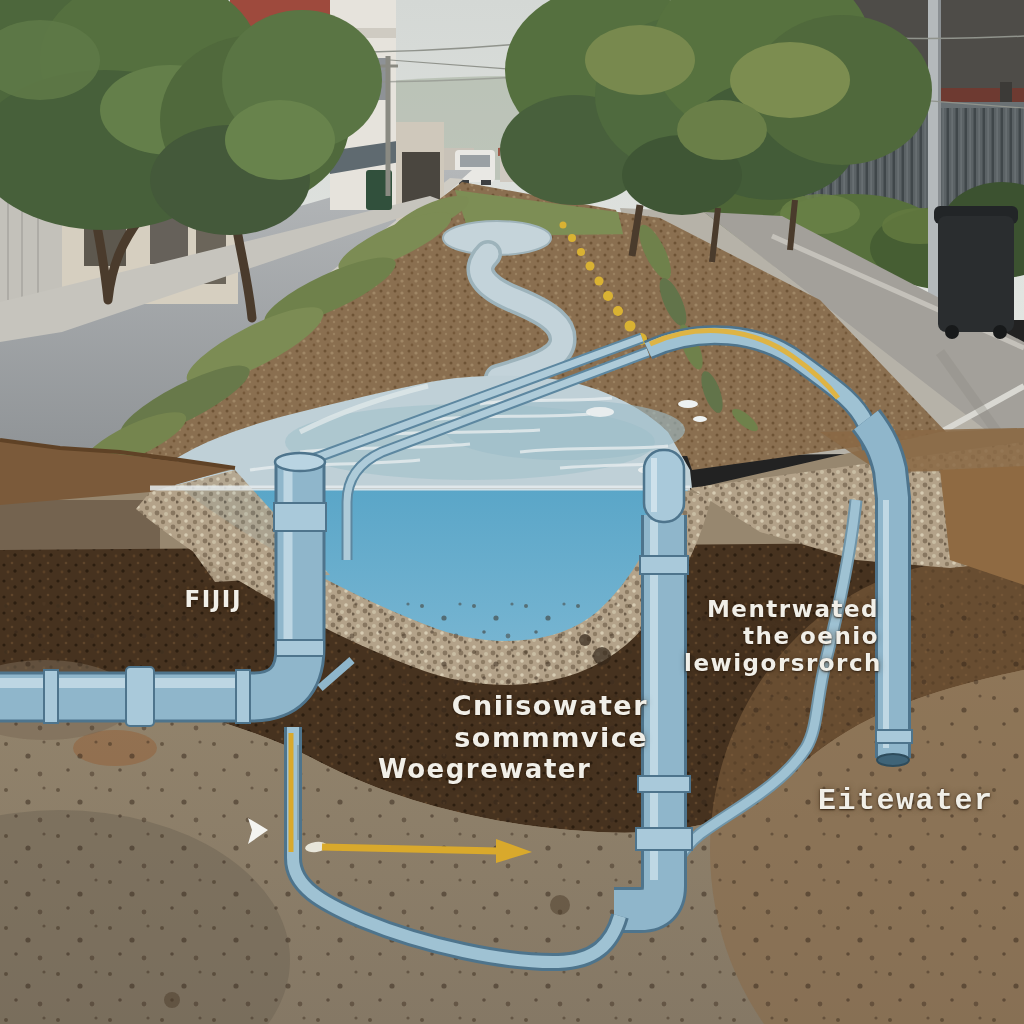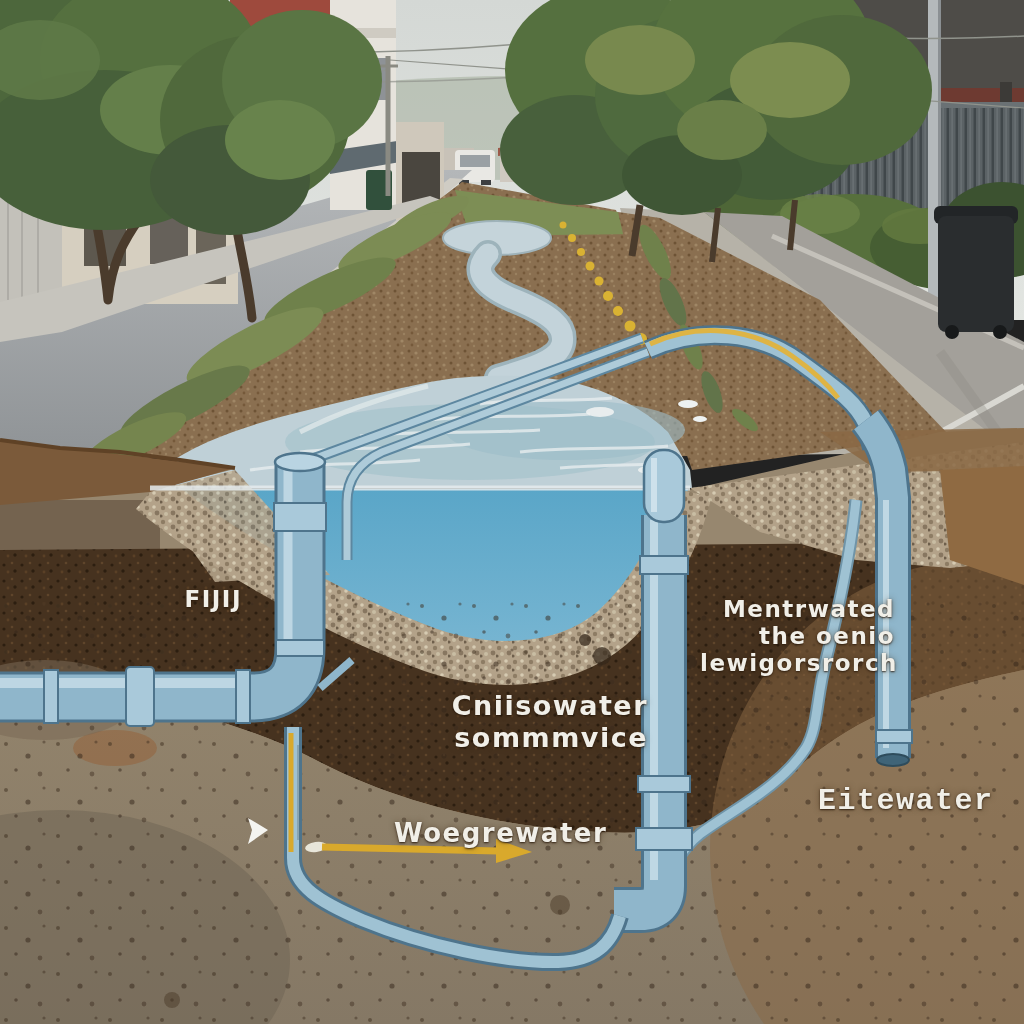--- a/index.html
+++ b/index.html
@@ -5,23 +5,23 @@
   html,body{margin:0;padding:0;background:#222;}
   .stage{position:relative;width:1024px;height:1024px;overflow:hidden;
          font-family:"Liberation Sans",sans-serif;}
   .stage svg{position:absolute;left:0;top:0;}
   .lbl{position:absolute;color:#f1efe8;font-weight:bold;text-align:right;
        line-height:1.18;letter-spacing:1.5px;
        text-shadow:0 1px 2px rgba(40,25,10,.85),0 0 6px rgba(60,40,20,.5);
        font-family:"DejaVu Sans","Liberation Sans",sans-serif;}
   .lbl .l2{display:block;}
   #lbl-left{left:42px;top:586px;width:200px;font-size:23px;}
-  #lbl-infil{left:700px;top:596px;width:195px;font-size:23px;}
+  #lbl-infil{left:684px;top:596px;width:195px;font-size:23px;}
   #lbl-source{left:448px;top:690px;width:200px;font-size:27px;}
-  #lbl-waste{left:378px;top:818px;width:190px;font-size:26px;margin-left:16px;}
+  #lbl-waste{left:378px;top:754px;width:190px;font-size:26px;}
   #lbl-eite{left:818px;top:784px;width:150px;font-size:30px;font-family:Liberation Mono, monospace;}
   #lbl-storm{left:380px;top:864px;width:200px;font-size:26px;letter-spacing:2.5px;}
 </style>
 </head>
 <body>
 
 <div class="stage">
 <svg width="1024" height="1024" viewBox="0 0 1024 1024">
   <defs>
     <linearGradient id="skyg" x1="0" y1="0" x2="0" y2="1">

